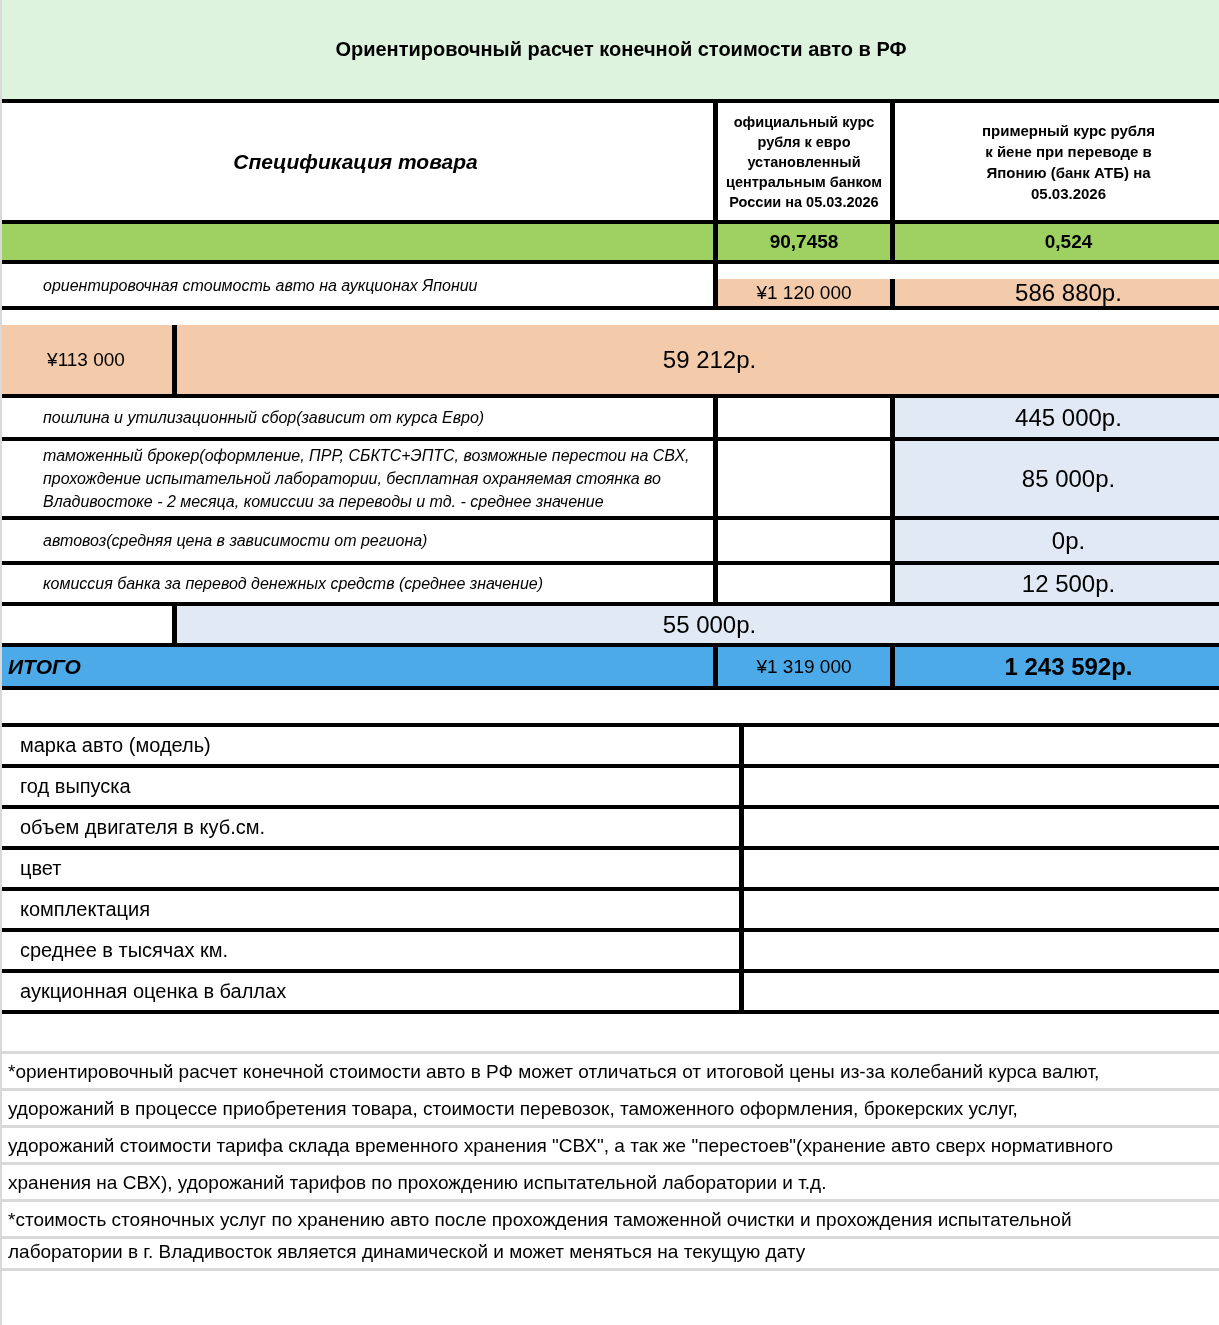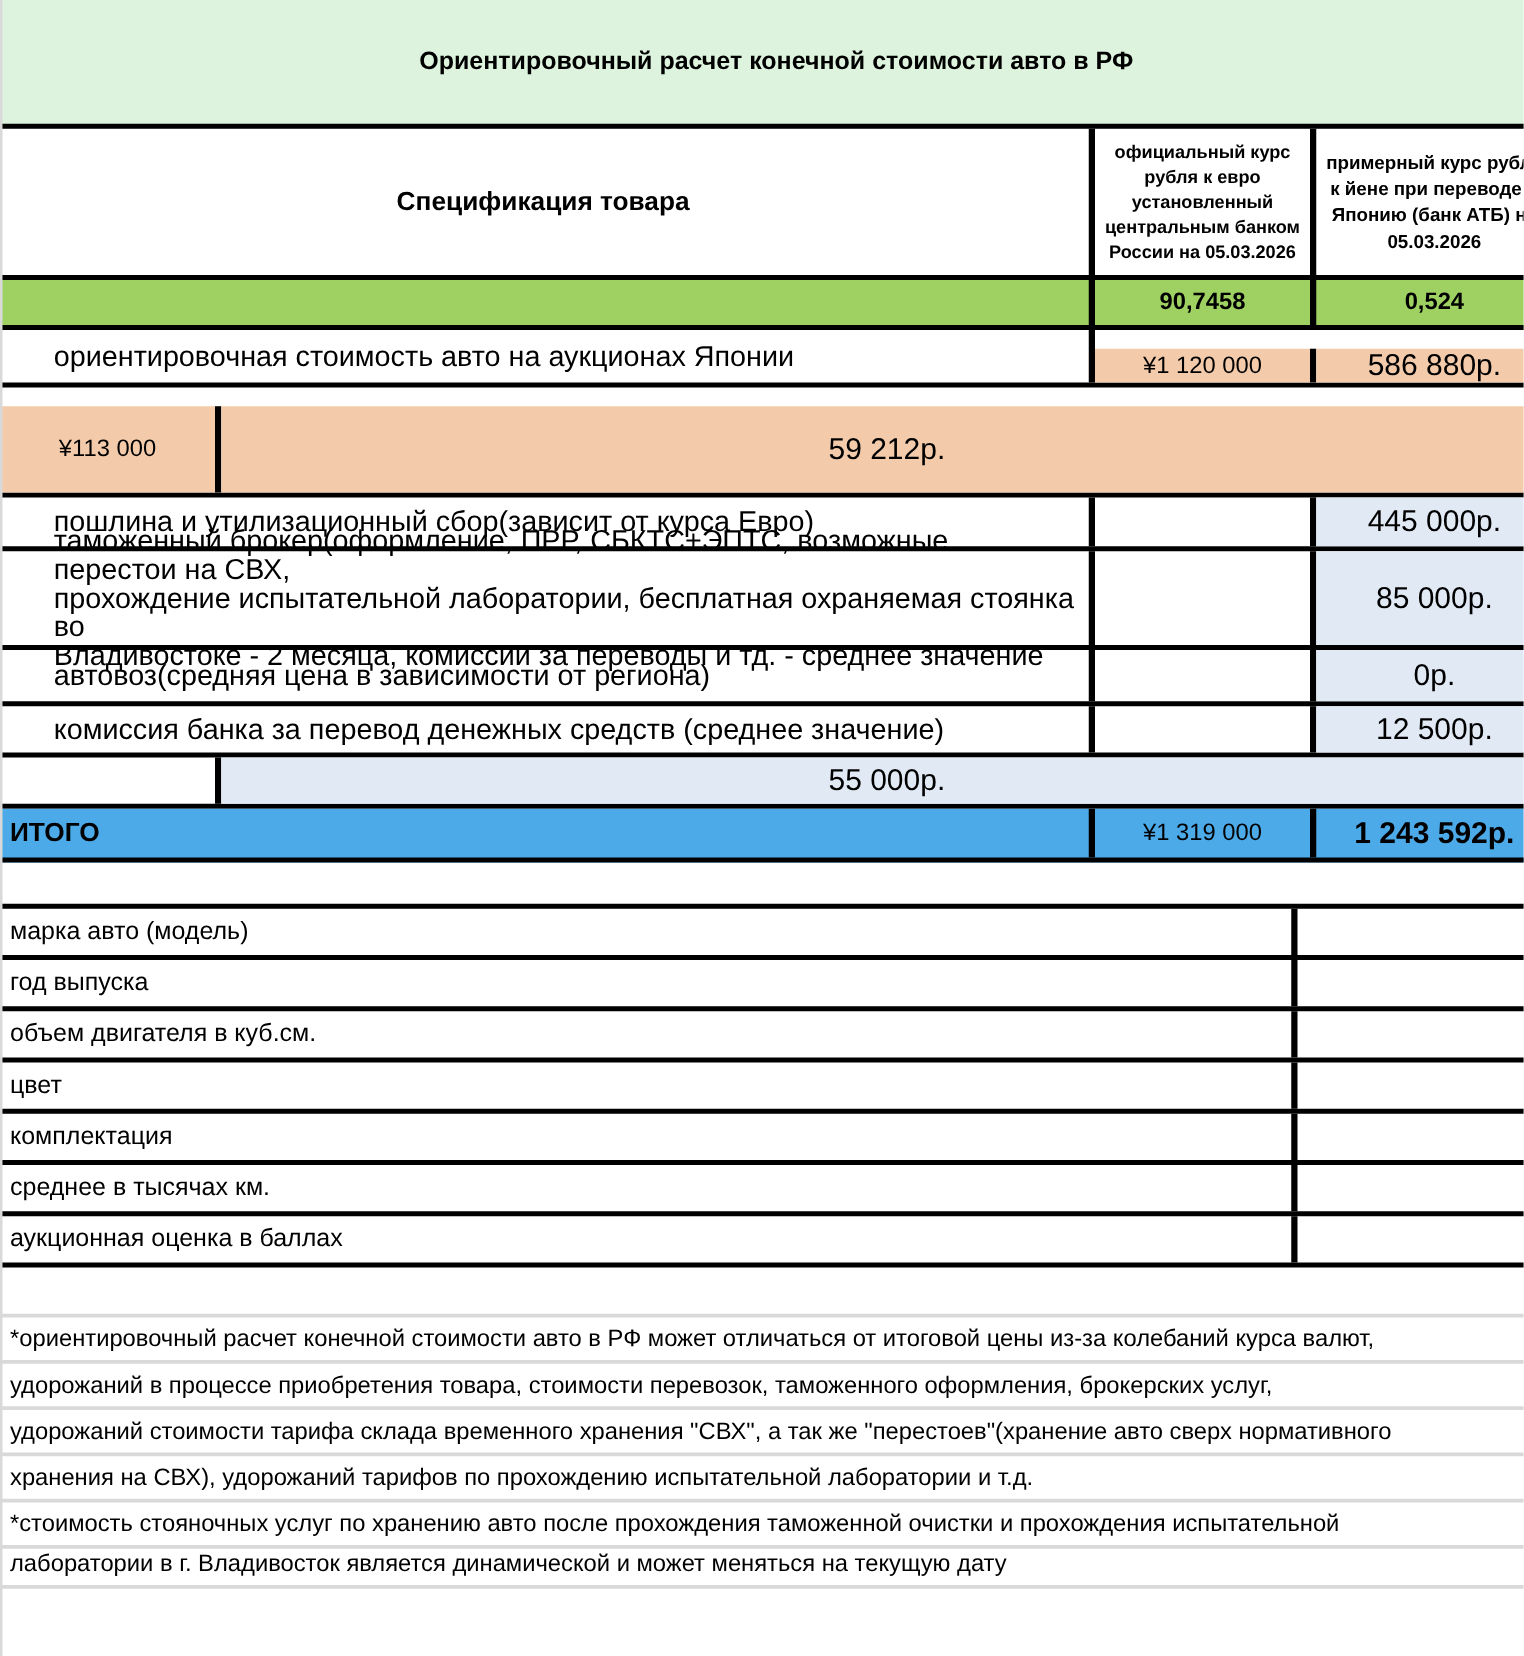--- a/index.html
+++ b/index.html
@@ -18,33 +18,33 @@
   .banner{
     height:99px;background:var(--banner-green);
     border-bottom:4px solid var(--border-black);
     display:flex;align-items:center;justify-content:center;
   }
   .title{font-size:20px;font-weight:bold;}
 
   
   .row{display:flex;border-bottom:4px solid var(--border-black);}
   .cell{box-sizing:border-box;display:flex;}
-  .c-label{width:876px;border-right:5px solid var(--border-black);align-items:center;padding:2px 10px 2px 8px;}
+  .c-label{width:718px;border-right:5px solid var(--border-black);align-items:center;padding:2px 10px 2px 8px;font-style:italic;}
   .c-mid{width:177px;border-right:5px solid var(--border-black);align-items:center;justify-content:center;text-align:center;}
   .c-right{flex:1;align-items:center;justify-content:center;text-align:center;}
 
   .header-row{height:117px;}
   .hdr-spec{font-size:21px;font-weight:bold;justify-content:center;text-align:center;}
   .hdr-col{font-size:14.5px;font-weight:bold;line-height:20px;white-space:pre-line;padding:14px 4px;}
   .hdr-col3{font-size:15px;line-height:21px;}
 
   .rate-row{height:36px;background:var(--rate-green);}
   .rate-val{font-size:19px;font-weight:bold;}
 
-  .cost-label{font-size:23px;line-height:23px;white-space:pre-line;padding-left:43px;}
+  .cost-label{font-size:16px;line-height:23px;white-space:pre-line;padding-left:43px;}
   .yen-val{font-size:19px;}
   .rub-val{font-size:24px;}
   .cr1{height:42px;}
   .cr2{height:84px;}
   .cr3{height:39px;}
   .cr4{height:75px;}
   .cr5{height:41px;}
   .cr6{height:37px;}
   .cr7{height:37px;}
   .bg-peach{background:var(--peach);margin-top:15px;}
@@ -52,22 +52,22 @@
 
   .total-row{height:39px;background:var(--total-blue);}
   .total-label{font-size:21px;font-weight:bold;}
   .total-rub{font-weight:bold;}
 
   .gap{height:33px;}
 
   
   .spec-table{border-top:4px solid var(--border-black);}
   .s-row{display:flex;border-bottom:4px solid var(--border-black);height:37px;}
-  .s-label{width:1038px;box-sizing:border-box;border-right:5px solid var(--border-black);
-    display:flex;align-items:center;padding-left:8px;font-size:20px;}
+  .s-label{width:744px;box-sizing:border-box;border-right:5px solid var(--border-black);
+    display:flex;align-items:center;padding-left:20px;font-size:20px;}
   .s-val{flex:1;}
 
   
   .note-row{box-sizing:border-box;border-bottom:3px solid var(--gridline-gray);
     display:flex;align-items:flex-end;padding:0 10px 5px 8px;font-size:19px;}
   .nr-gap{height:40px;}
   .nr{height:37px;}
   .nr-last{height:32px;}
   .ack-row{height:110px;box-sizing:border-box;border-bottom:3px solid var(--gridline-gray);
     display:flex;align-items:flex-end;padding:0 0 4px 8px;font-size:19px;}

